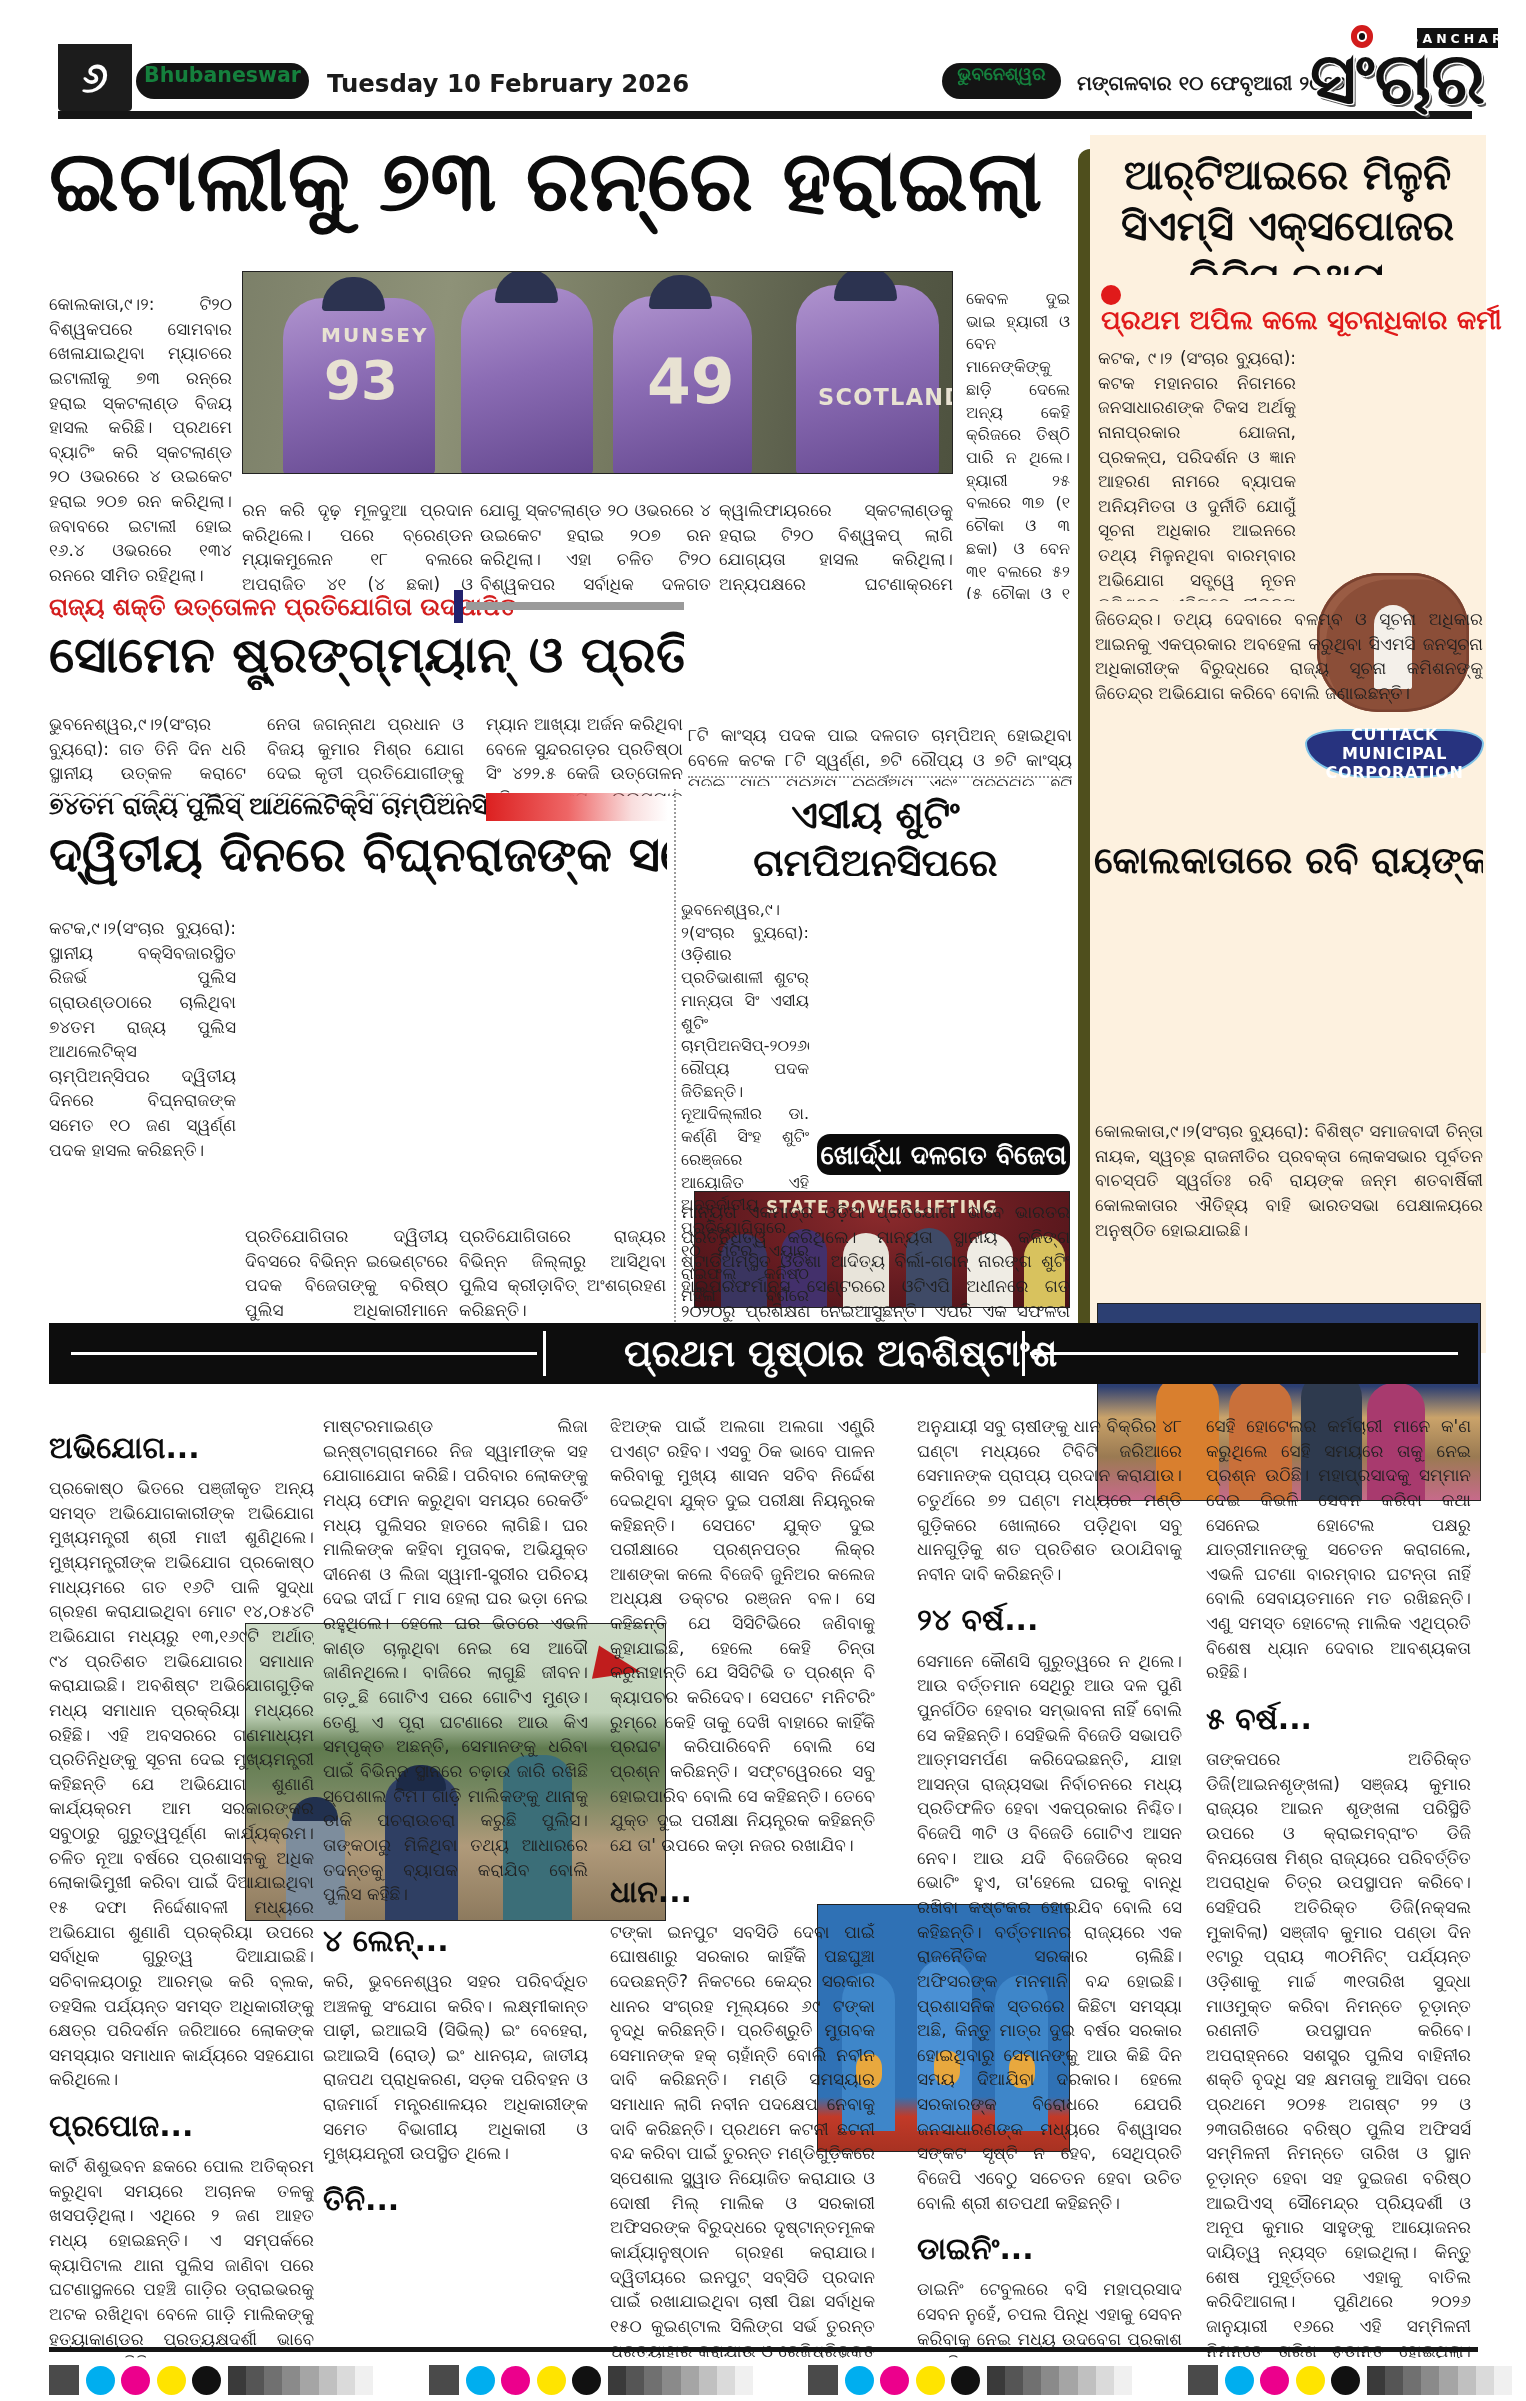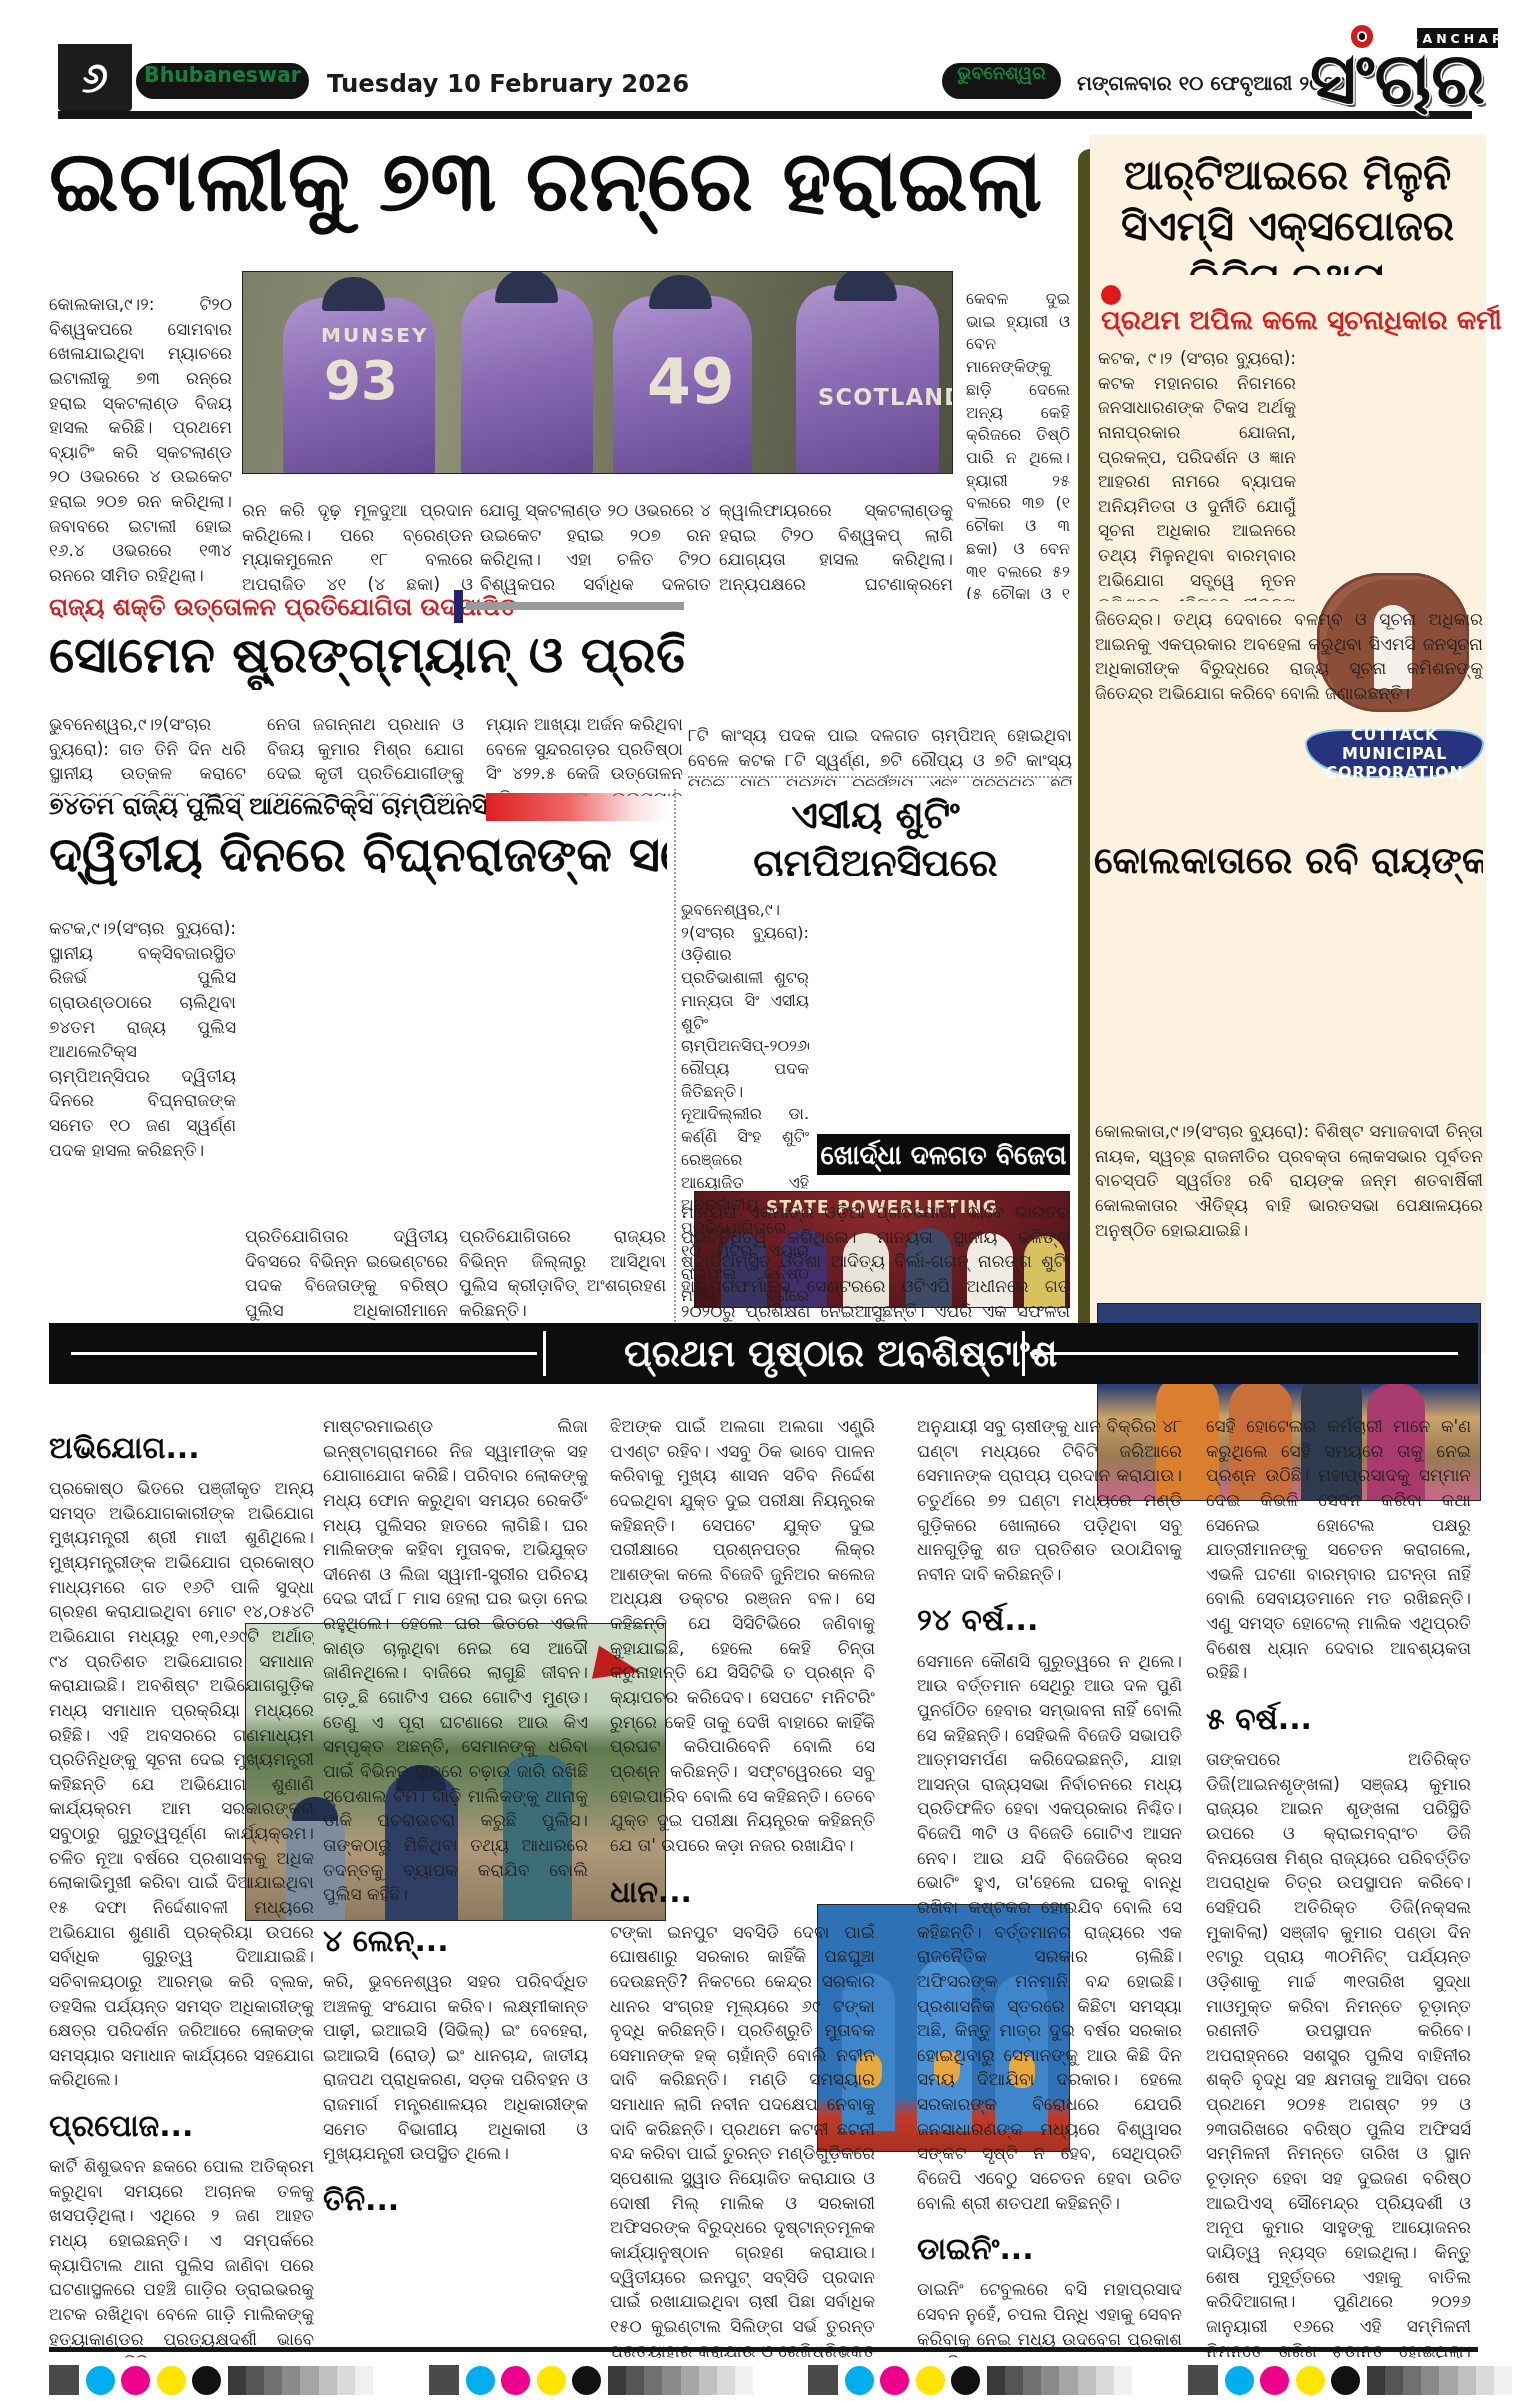--- a/index.html
+++ b/index.html
@@ -84,21 +84,21 @@
 
 <div class="page">
 
   <div class="abs pgtab" style="left:58px;top:44px;width:74px;height:67px;">
     <span>୬</span>
   </div>
   <div class="abs pill" style="left:136px;top:63px;width:173px;height:36px;font-size:20.5px;">
     <span>Bhubaneswar</span>
   </div>
   <div class="abs date-en" style="left:327px;top:69px;">Tuesday 10 February 2026</div>
-  <div class="abs pill" style="left:942px;top:63px;width:119px;height:36px;font-size:18px;font-family:Liberation Serif, serif;">
+  <div class="abs pill" style="left:942px;top:63px;width:119px;height:36px;font-size:18px;">
     <span>ଭୁବନେଶ୍ୱର</span>
   </div>
   <div class="abs date-od" style="left:1077px;top:71px;">ମଙ୍ଗଳବାର ୧୦ ଫେବୃଆରୀ ୨୦୨୬</div>
   <div class="abs hrule" style="left:58px;top:111px;width:1414px;height:8px;"></div>
   <div class="abs" style="left:1310px;top:24px;width:188px;height:99px;z-index:3;">
     <div class="logo-main" style="position:absolute;left:0;top:18.5px;">ସଂଚାର</div>
     <div class="abs logo-box" style="left:107px;top:4px;width:81px;height:20px;">SANCHAR</div>
     <div class="abs logo-dot" style="left:41px;top:1.3px;"></div>
   </div>
 
@@ -192,21 +192,21 @@
   <div class="abs head-l clip" style="left:681px;top:792px;width:389px;height:84px;font-size:38px;">ଏସୀୟ ଶୁଟିଂ ଚାମ୍ପିଅନସିପ୍‌ରେ ମାନ୍ୟତାଙ୍କୁ ରୌପ୍ୟ</div>
   <div class="abs body-sm just clip" style="left:681px;top:883px;width:128px;height:410px;">ଭୁବନେଶ୍ୱର,୯।୨(ସଂଚାର ବ୍ୟୁରୋ): ଓଡ଼ିଶାର ପ୍ରତିଭାଶାଳୀ ଶୁଟର୍ ମାନ୍ୟତା ସିଂ ଏସୀୟ ଶୁଟିଂ ଚାମ୍ପିଅନସିପ୍-୨୦୨୬ରେ ରୌପ୍ୟ ପଦକ ଜିତିଛନ୍ତି। ନୂଆଦିଲ୍ଲୀର ଡା. କର୍ଣ୍ଣି ସିଂହ ଶୁଟିଂ ରେଞ୍ଜରେ ଆୟୋଜିତ ଏହି ଅନ୍ତର୍ଜାତୀୟ ପ୍ରତିଯୋଗିତାରେ ୧୦ ମିଟର ଏୟାର୍ ରାଇଫଲ୍ କନିଷ୍ଠ ମହିଳା ବର୍ଗରେ ମାନ୍ୟତା ଦ୍ୱିତୀୟ ସ୍ଥାନ ଅଧିକାର କରି ପଦକ ପାଇଛନ୍ତି। ପ୍ରତିଯୋଗିତାରେ</div>
   <div class="abs photo ph-shoot" style="left:817px;top:883px;width:253px;height:248px;">
     <div class="sil" style="left:24px;bottom:20px;width:53px;height:158px;background:#3e86c9;"></div>
     <div class="sil" style="left:99px;bottom:20px;width:55px;height:172px;background:#4a90d4;"></div>
     <div class="sil" style="left:177px;bottom:20px;width:53px;height:156px;background:#3e86c9;"></div>
     <div style="position:absolute;left:38px;bottom:63px;width:26.4px;height:34px;background:#e8a83e;border-radius:40%;"></div>
     <div style="position:absolute;left:116px;bottom:66px;width:26.4px;height:34px;background:#e8a83e;border-radius:40%;"></div>
     <div style="position:absolute;left:191px;bottom:63px;width:26.4px;height:34px;background:#e8a83e;border-radius:40%;"></div>
   </div>
-  <div class="abs caption-band" style="left:817px;top:1134px;width:253px;height:41px;">ଖୋର୍ଦ୍ଧା ଦଳଗତ ବିଜେତା</div>
+  <div class="abs caption-band" style="left:817px;top:1134px;width:253px;height:41px;border-radius:13px;">ଖୋର୍ଦ୍ଧା ଦଳଗତ ବିଜେତା</div>
   <div class="abs body-txt just clip" style="left:681px;top:1184px;width:389px;height:169px;">ମାନ୍ୟତା ଏକମାତ୍ର ଓଡ଼ିଆ ପ୍ରତିଯୋଗୀ ଭାବେ ଭାରତର ପ୍ରତିନିଧିତ୍ୱ କରିଥିଲେ। ମାନ୍ୟତା ସ୍ଥାନୀୟ କଳିଙ୍ଗ ଷ୍ଟାଡିଅମ୍‌ସ୍ଥିତ ଓଡ଼ିଶା ଆଦିତ୍ୟ ବିର୍ଲା-ଗଗନ୍ ନାରଙ୍ଗ ଶୁଟିଂ ହାଇପରଫର୍ମାନ୍ସ ସେଣ୍ଟରରେ ଓଟିଏପି ଅଧୀନରେ ଗତ ୨୦୨୦ରୁ ପ୍ରଶିକ୍ଷଣ ନେଇଆସୁଛନ୍ତି। ଏପରି ଏକ ସଫଳତା ପାଇଁ ମାନ୍ୟତାଙ୍କୁ ଓଡ଼ିଶା ରାଇଫଲ୍ ଆସୋସିଏସନ୍‌ର ସମ୍ପାଦକ ଡା. ହରିପ୍ରସାଦ ପଟ୍ଟନାୟକ, ରାଜ୍ୟ କ୍ରୀଡ଼ା ଓ ଯୁବସେବା ବିଭାଗ ଏବଂ ଶୁଟିଂ ଏଚ୍‌ପିସି ପକ୍ଷରୁ ତାଙ୍କୁ ଅଭିନନ୍ଦନ ଜଣାଯାଇଛି।</div>
 
   <div class="abs band" style="left:49px;top:1323px;width:1429px;height:61px;">
     <div class="band-line" style="position:absolute;left:22.4px;top:29px;width:466px;height:2.6px;"></div>
     <div class="band-line" style="position:absolute;left:494px;top:8px;width:2.6px;height:45px;"></div>
     <div class="band-title" style="position:absolute;left:575px;top:9.2px;">ପ୍ରଥମ ପୃଷ୍ଠାର ଅବଶିଷ୍ଟାଂଶ</div>
     <div class="band-line" style="position:absolute;left:973px;top:8px;width:2.6px;height:45px;"></div>
     <div class="band-line" style="position:absolute;left:981px;top:29px;width:428px;height:2.6px;"></div>
   </div>
 

